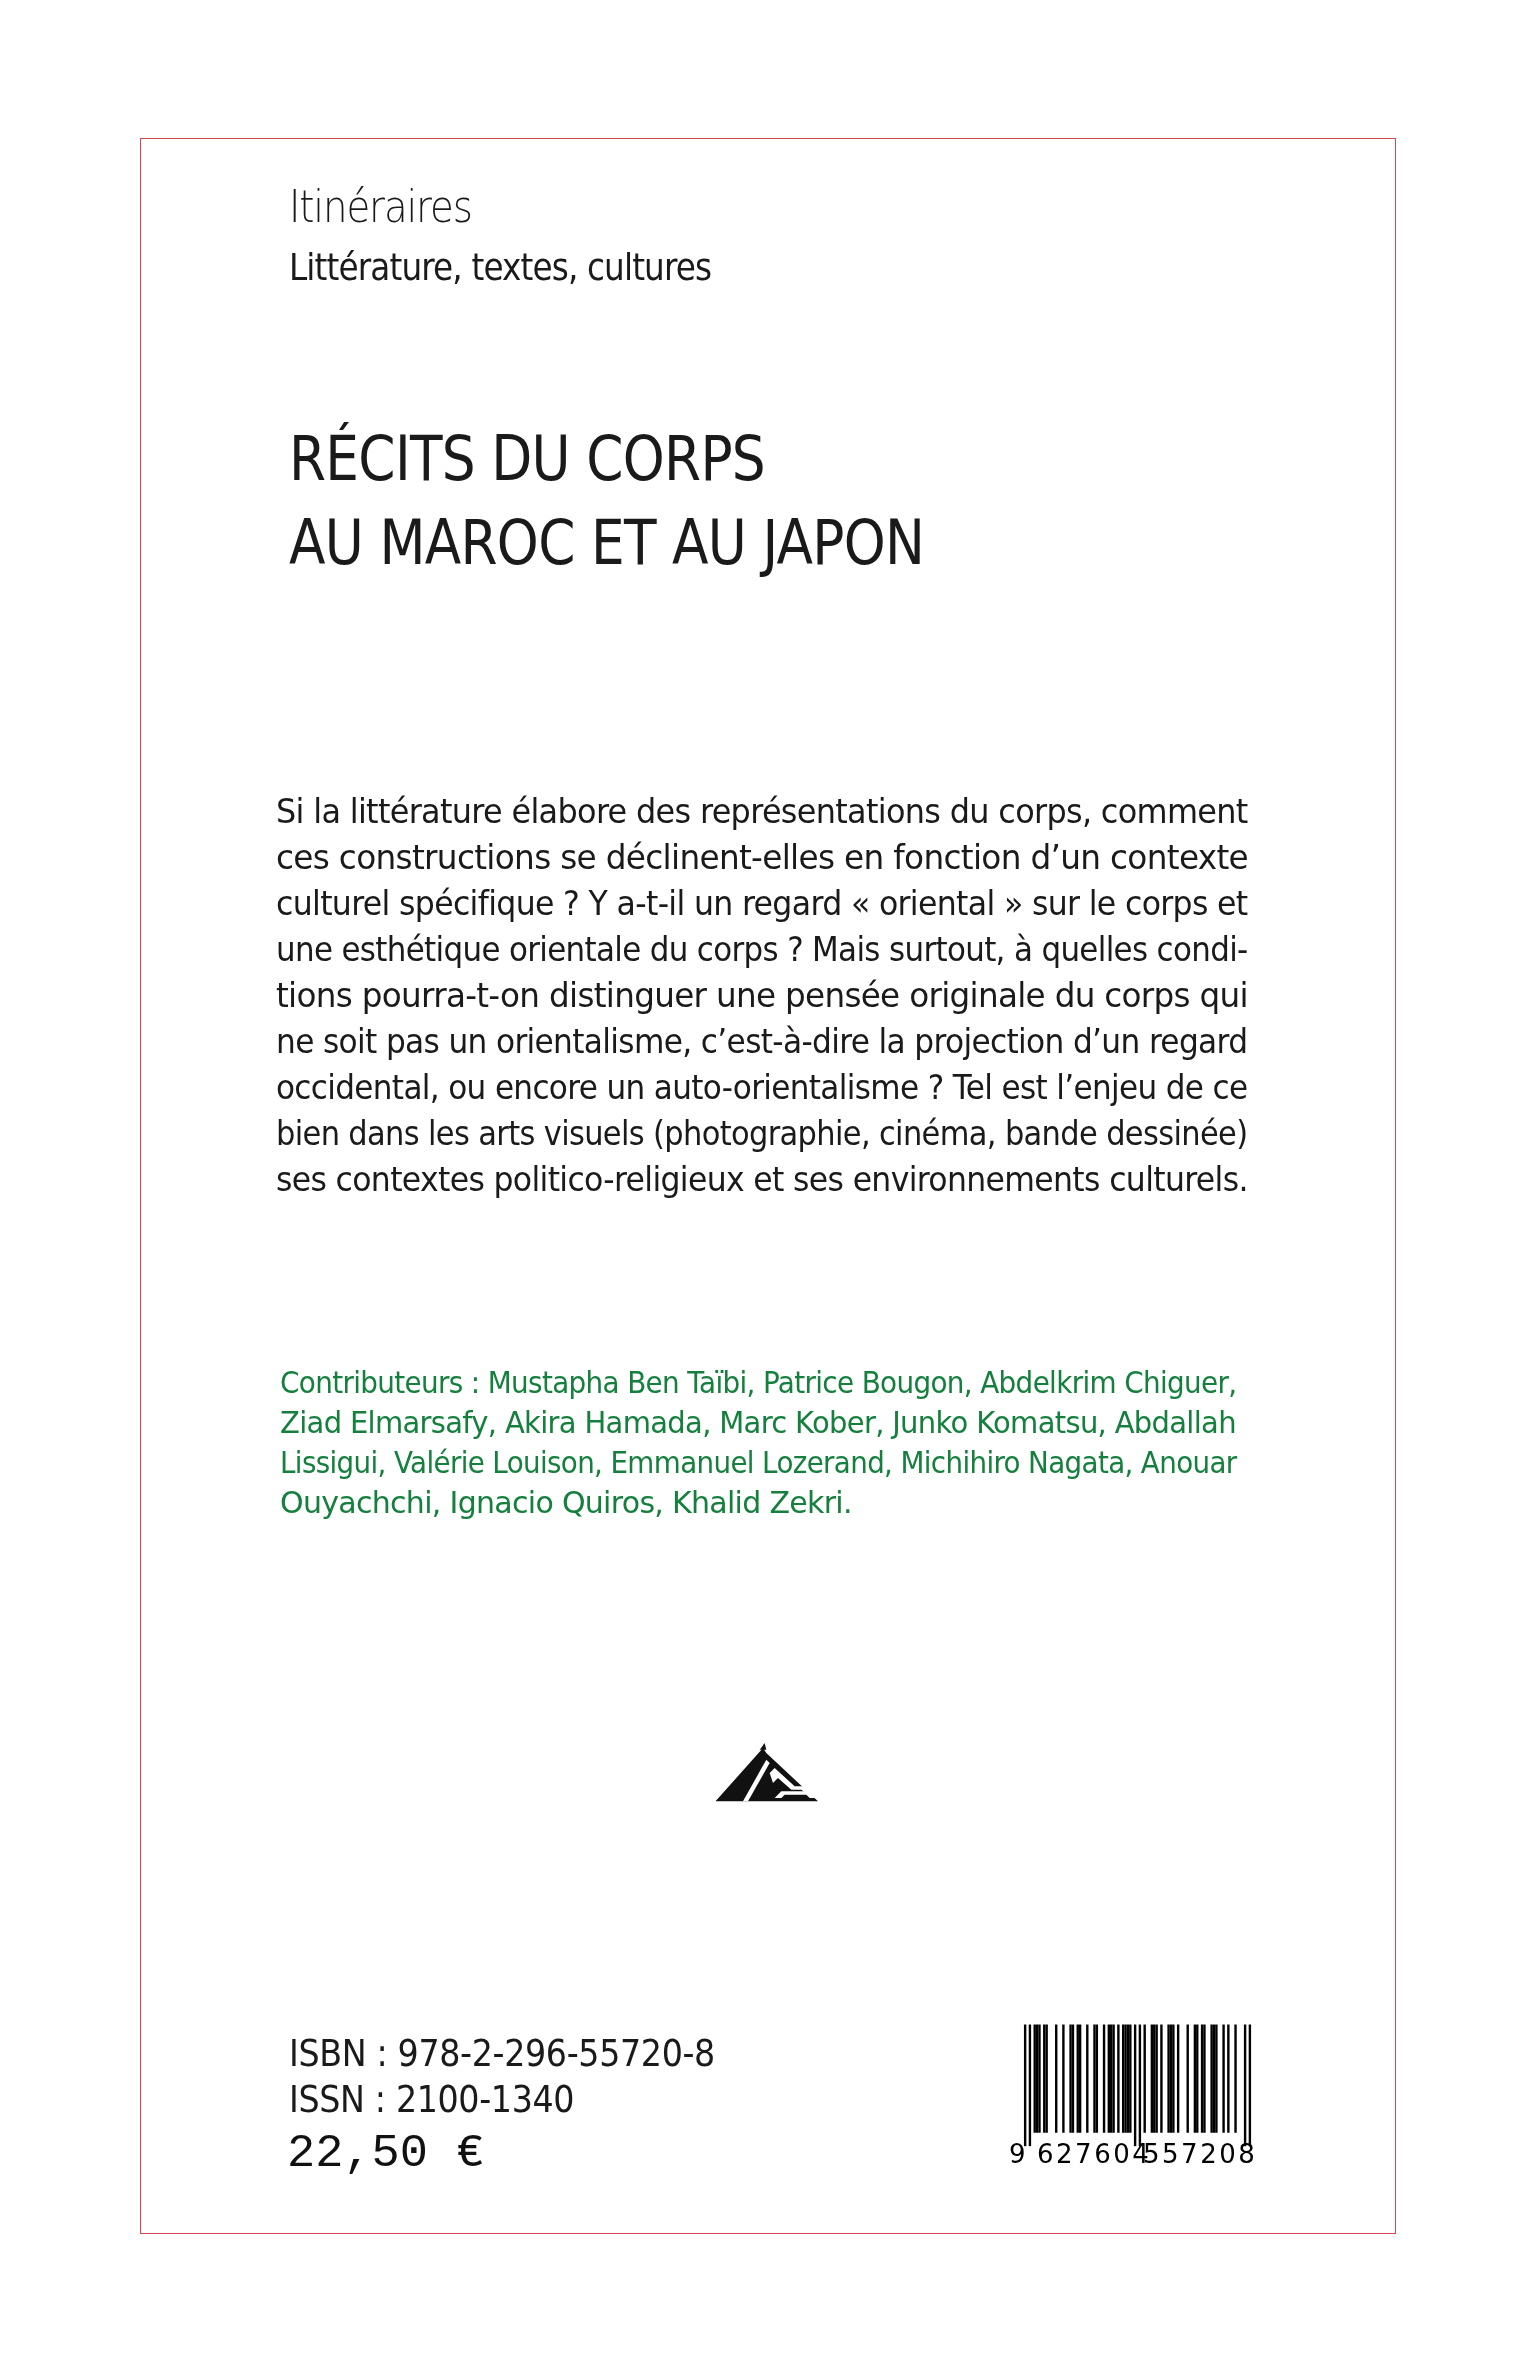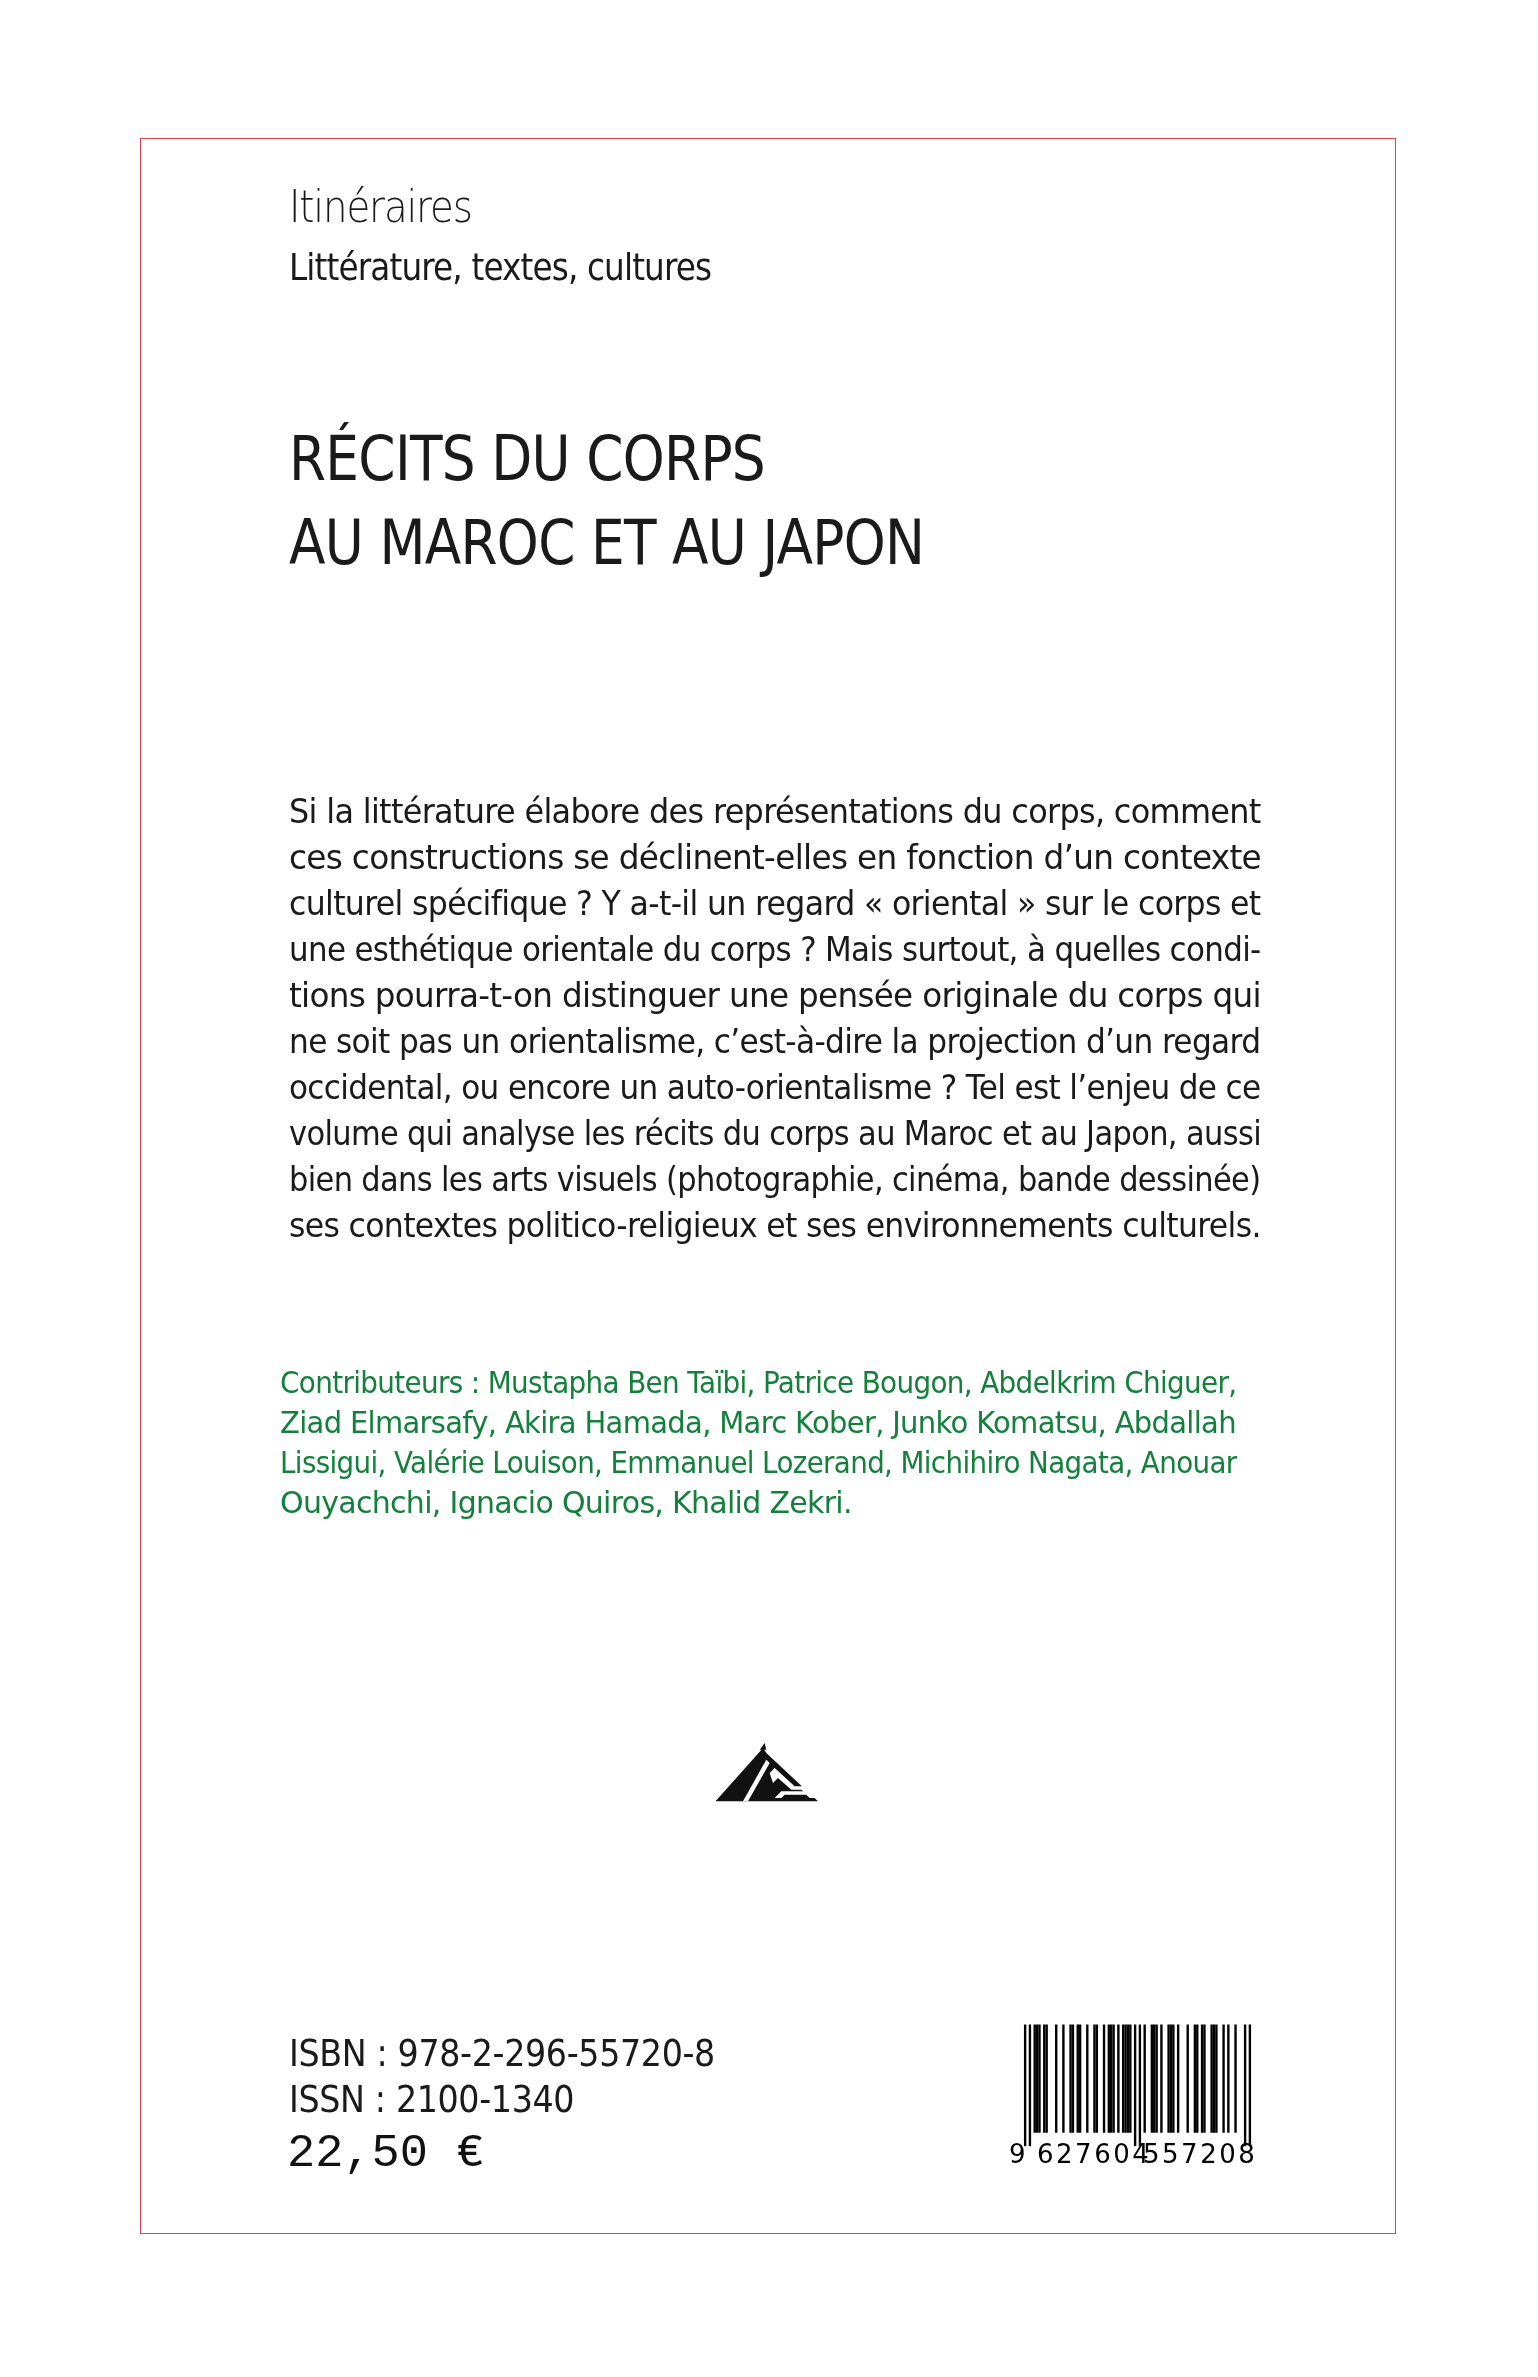--- a/index.html
+++ b/index.html
@@ -10,21 +10,21 @@
       border: 1.7px solid #d9454f; box-sizing: border-box;
     }
     .sans { font-family: "DejaVu Sans", "Liberation Sans", sans-serif; color: #1a1a1a; }
     .abs { position: absolute; left: 289px; white-space: nowrap; }
     .series-name { top: 180px; font-size: 45px; font-weight: 200; letter-spacing: -1.3px; transform: scaleX(0.86); transform-origin: left top; }
     .series-sub  { top: 245px; font-size: 38px; letter-spacing: -1px; transform: scaleX(0.86); transform-origin: left top; }
     .title-line { font-size: 62px; letter-spacing: -0.8px; transform: scaleX(0.86); transform-origin: left top; }
     .title-l1 { top: 422px; }
     .title-l2 { top: 506px; }
     .blurb {
-      position: absolute; left: 289px; top: 789px; width: 965px;
+      position: absolute; left: 276px; top: 789px; width: 965px;
     }
     .blurb-line {
       display: block; height: 46px; line-height: 46px;
       font-size: 33px; letter-spacing: -0.7px; text-align: justify; text-align-last: justify;
       white-space: nowrap; overflow: visible;
     }
     .blurb-line.last { text-align-last: left; }
     .contrib {
       position: absolute; left: 280px; top: 1363px; width: 965px; color: #15803d;
     }
@@ -54,21 +54,20 @@
 <div class="abs sans title-line title-l2">AU MAROC ET AU JAPON</div>
 
 <div class="blurb sans">
   <span class="blurb-line"><span class="fit" style="transform: scaleX(0.966387);">Si la littérature élabore des représentations du corps, comment</span></span>
   <span class="blurb-line"><span class="fit" style="transform: scaleX(0.992235);">ces constructions se déclinent-elles en fonction d’un contexte</span></span>
   <span class="blurb-line"><span class="fit" style="transform: scaleX(0.956739);">culturel spécifique ? Y a-t-il un regard « oriental » sur le corps et</span></span>
   <span class="blurb-line"><span class="fit" style="transform: scaleX(0.937245);">une esthétique orientale du corps ? Mais surtout, à quelles condi-</span></span>
   <span class="blurb-line"><span class="fit" style="transform: scaleX(0.988822);">tions pourra-t-on distinguer une pensée originale du corps qui</span></span>
   <span class="blurb-line"><span class="fit" style="transform: scaleX(0.946502);">ne soit pas un orientalisme, c’est-à-dire la projection d’un regard</span></span>
   <span class="blurb-line"><span class="fit" style="transform: scaleX(0.942623);">occidental, ou encore un auto-orientalisme ? Tel est l’enjeu de ce</span></span>
-  <span class="blurb-line"><span class="fit" style="transform: scaleX(0.923695);">volume qui analyse les récits du corps au Maroc et au Japon, aussi</span></span>
   <span class="blurb-line"><span class="fit" style="transform: scaleX(0.923695);">bien dans les arts visuels (photographie, cinéma, bande dessinée)</span></span>
   <span class="blurb-line last"><span class="fit" style="transform: scaleX(0.95515);">ses contextes politico-religieux et ses environnements culturels.</span></span>
 </div>
 
 <div class="contrib sans">
   <span class="contrib-line"><span class="fit" style="transform: scaleX(0.927419);">Contributeurs : Mustapha Ben Taïbi, Patrice Bougon, Abdelkrim Chiguer,</span></span>
   <span class="contrib-line"><span class="fit" style="transform: scaleX(0.966387);">Ziad Elmarsafy, Akira Hamada, Marc Kober, Junko Komatsu, Abdallah</span></span>
   <span class="contrib-line"><span class="fit" style="transform: scaleX(0.925181);">Lissigui, Valérie Louison, Emmanuel Lozerand, Michihiro Nagata, Anouar</span></span>
   <span class="contrib-line last"><span class="fit">Ouyachchi, Ignacio Quiros, Khalid Zekri.</span></span>
 </div>

